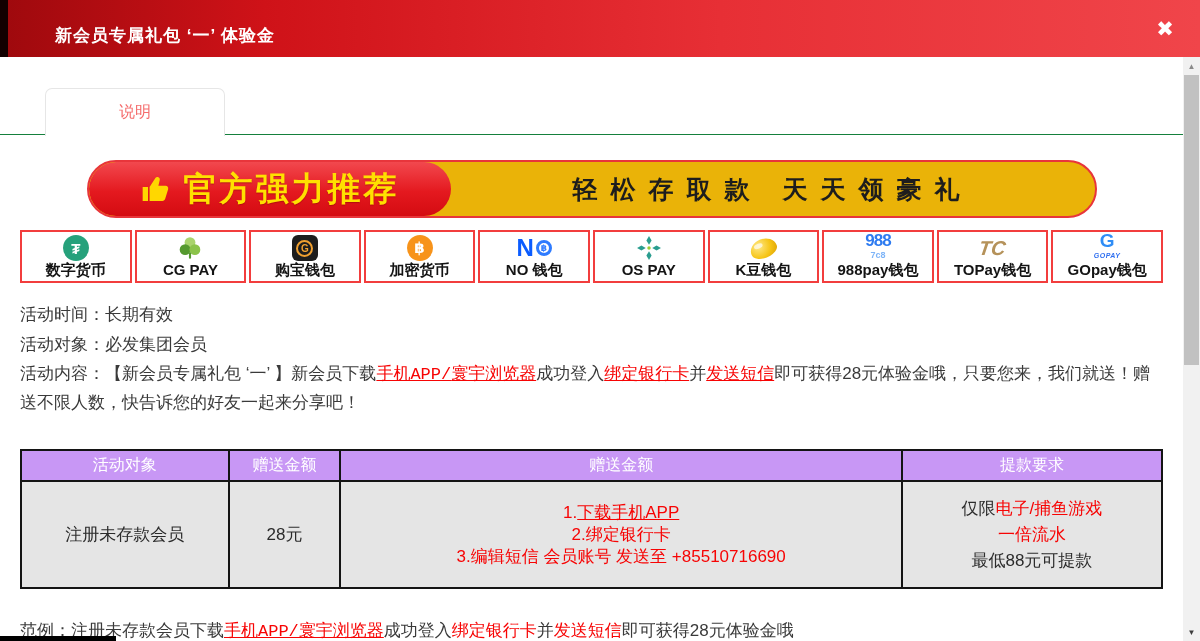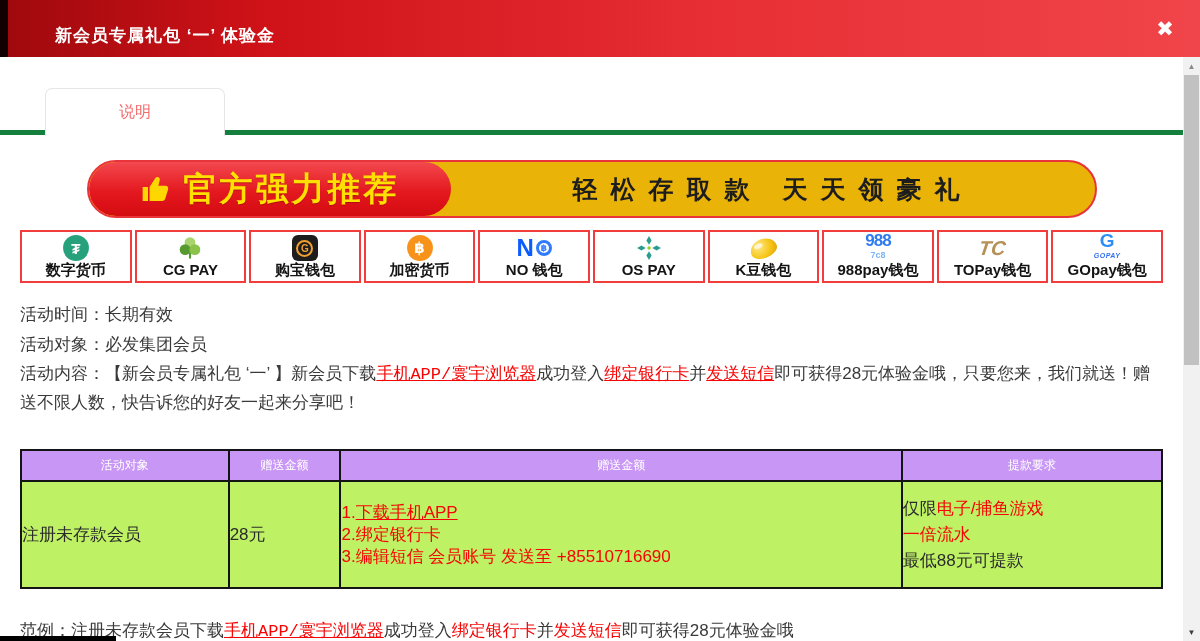--- a/index.html
+++ b/index.html
@@ -13,21 +13,21 @@
     display:flex; align-items:center; }
   .corner-sliver { position:absolute; left:0; top:0; width:8px; height:57px; background:#120000; z-index:5; }
   .modal-title { color:#fff; font-size:17px; font-weight:bold; letter-spacing:1px; padding-left:55px; }
   .close-btn { position:absolute; right:18px; top:0; height:57px; width:34px; display:flex;
     align-items:center; justify-content:center; color:#fff; font-size:21px; font-weight:bold; cursor:pointer; }
 
   
   .content { position:absolute; left:0; top:57px; width:1183px; height:584px; background:#fff; }
 
   
-  .tab-bar { position:relative; margin-top:31px; height:47px; border-bottom:5px solid #15803d; }
+  .tab-bar { position:relative; margin-top:31px; height:47px; border-bottom:1px solid #15803d; }
   .tab { position:absolute; left:45px; top:0; width:180px; height:48px; background:#fff;
     border:1px solid #e6e6e6; border-bottom:none; border-radius:7px 7px 0 0;
     display:flex; align-items:center; justify-content:center;
     color:#f56c6c; font-size:16px; cursor:pointer; }
 
   
   .banner { width:1010px; height:58px; margin:25px auto 0; border:2px solid #e8353b;
     border-radius:31px; background:#eab308; display:flex; align-items:stretch; overflow:hidden; }
   .banner-left { width:362px; border-radius:28px; background:linear-gradient(180deg,#f2484e 0%,#e4191f 55%,#d40b11 100%);
     display:flex; align-items:center; justify-content:center; gap:12px; }
@@ -74,24 +74,24 @@
   .info-line { line-height:30px; }
   .info-para { line-height:28px; }
 
   .seg-u { text-decoration:underline; }
   .seg-r { color:#f70404; }
   .seg-ru { color:#f70404; text-decoration:underline;font-family:Liberation Mono, monospace; }
   .seg-k { color:#2b2b2b; }
 
   
   table.req { margin:32px 20px 0; width:1143px; border-collapse:collapse; table-layout:fixed; }
-  table.req th { background:#c897f5; color:#fff; font-weight:400; font-size:12px; height:31px;
+  table.req th { background:#c897f5; color:#fff; font-weight:400; font-size:16px; height:31px;
     border:2px solid #141414; }
-  table.req td { border:2px solid #141414; vertical-align:middle;
-    font-size:17px; color:#2b2b2b; height:107px; background:#bef264; }
+  table.req td { border:2px solid #141414; text-align:center; vertical-align:middle;
+    font-size:17px; color:#2b2b2b; height:107px; background:#e5e5e5; }
   .col1{width:18.2%;} .col2{width:9.8%;} .col3{width:49.2%;} .col4{width:22.8%;}
   .game-req { color:#f70404; line-height:22px; }
   .withdraw-req { color:#f70404; line-height:26px; }
 
   .example { margin:30px 20px 0; font-size:17px; color:#3a3a3a; line-height:24px; }
 
   
   .scrollbar { position:absolute; right:0; top:57px; width:17px; height:584px; background:#f1f1f1; z-index:40; }
   .sb-arrow { position:absolute; left:0; width:17px; height:16px; display:flex; align-items:center;
     justify-content:center; font-size:8px; cursor:pointer; }

